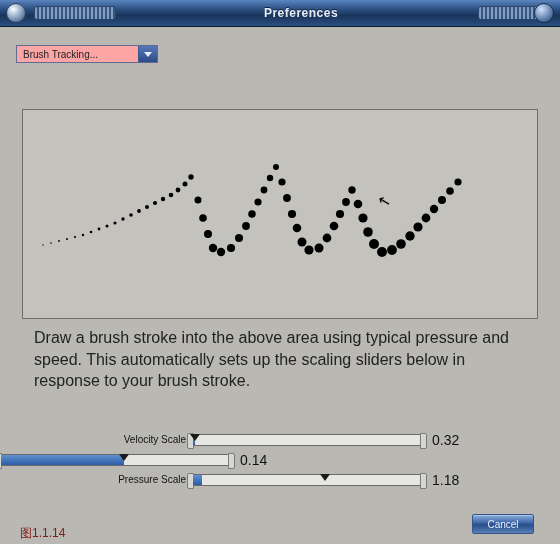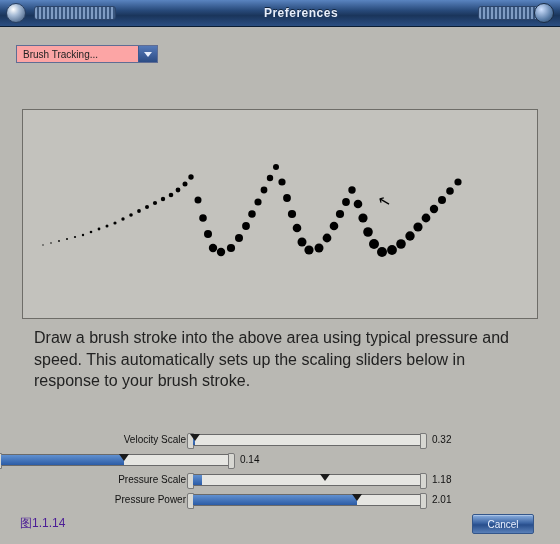--- a/index.html
+++ b/index.html
@@ -25,23 +25,23 @@
   
   .sliders{margin:38px 0 0 0;padding:0 48px 0 0;}
   .srow{display:flex;align-items:center;height:20px;}
   .slabel{width:186px;text-align:right;padding-right:6px;font-size:10px;color:#111;}
   .track{width:230px;height:12px;border:1px solid #6a6a6a;background:#e6e6e2;position:relative;box-sizing:border-box;}
   .fill{position:absolute;left:0;top:0;bottom:0;background:linear-gradient(#6090d0,#2c5ca6);}
   .thumb{position:absolute;top:-1px;width:0;height:0;border-left:5px solid transparent;border-right:5px solid transparent;border-top:7px solid #1a1a1a;transform:translateX(-5px);}
   .track .cap-l,.track .cap-r{position:absolute;top:-2px;width:5px;height:14px;background:#d7d7d2;border:1px solid #7a7a7a;}
   .cap-l{left:-6px;border-right:none;border-radius:2px 0 0 2px;}
   .cap-r{right:-6px;border-left:none;border-radius:0 2px 2px 0;}
-  .sval{width:40px;padding-left:10px;font-size:10px;text-align:left;color:#111;}
+  .sval{width:40px;padding-left:10px;font-size:14px;text-align:left;color:#111;}
   
-  .caption{position:absolute;left:20px;bottom:12px;font-size:12px;color:#4c1d95;}
+  .caption{position:absolute;left:20px;bottom:2px;font-size:12px;color:#7f1d1d;}
   .buttons{position:absolute;right:26px;bottom:10px;display:flex;gap:8px;}
   .btn{width:60px;height:18px;border:1px solid #34568a;background:linear-gradient(#8cb0e0,#3a63a2 45%,#284e8c 55%,#5a80b8);color:#eaf1ff;font-size:10px;display:flex;align-items:center;justify-content:center;border-radius:2px;box-shadow:inset 0 1px 0 rgba(255,255,255,.3);cursor:pointer;}
 </style>
 </head>
 <body>
 
 <div class="window">
 
   <div class="titlebar">
     <div class="app-icon"></div>
@@ -155,30 +155,20 @@
     <div class="srow">
       <div class="slabel">Pressure Scale</div>
       <div class="track">
         <div class="cap-l"></div>
         <div class="fill" style="width:4%"></div>
         <div class="thumb" style="left:58%"></div>
         <div class="cap-r"></div>
       </div>
       <div class="sval">1.18</div>
     </div>
-    <div class="srow">
-      <div class="slabel">Pressure Power</div>
-      <div class="track">
-        <div class="cap-l"></div>
-        <div class="fill" style="width:72%"></div>
-        <div class="thumb" style="left:72%"></div>
-        <div class="cap-r"></div>
-      </div>
-      <div class="sval">2.01</div>
-    </div>
   </div>
 
   <div class="caption">图1.1.14</div>
 
   <div class="buttons">
     <div class="btn">Cancel</div>
   </div>
 
 </div>
 

